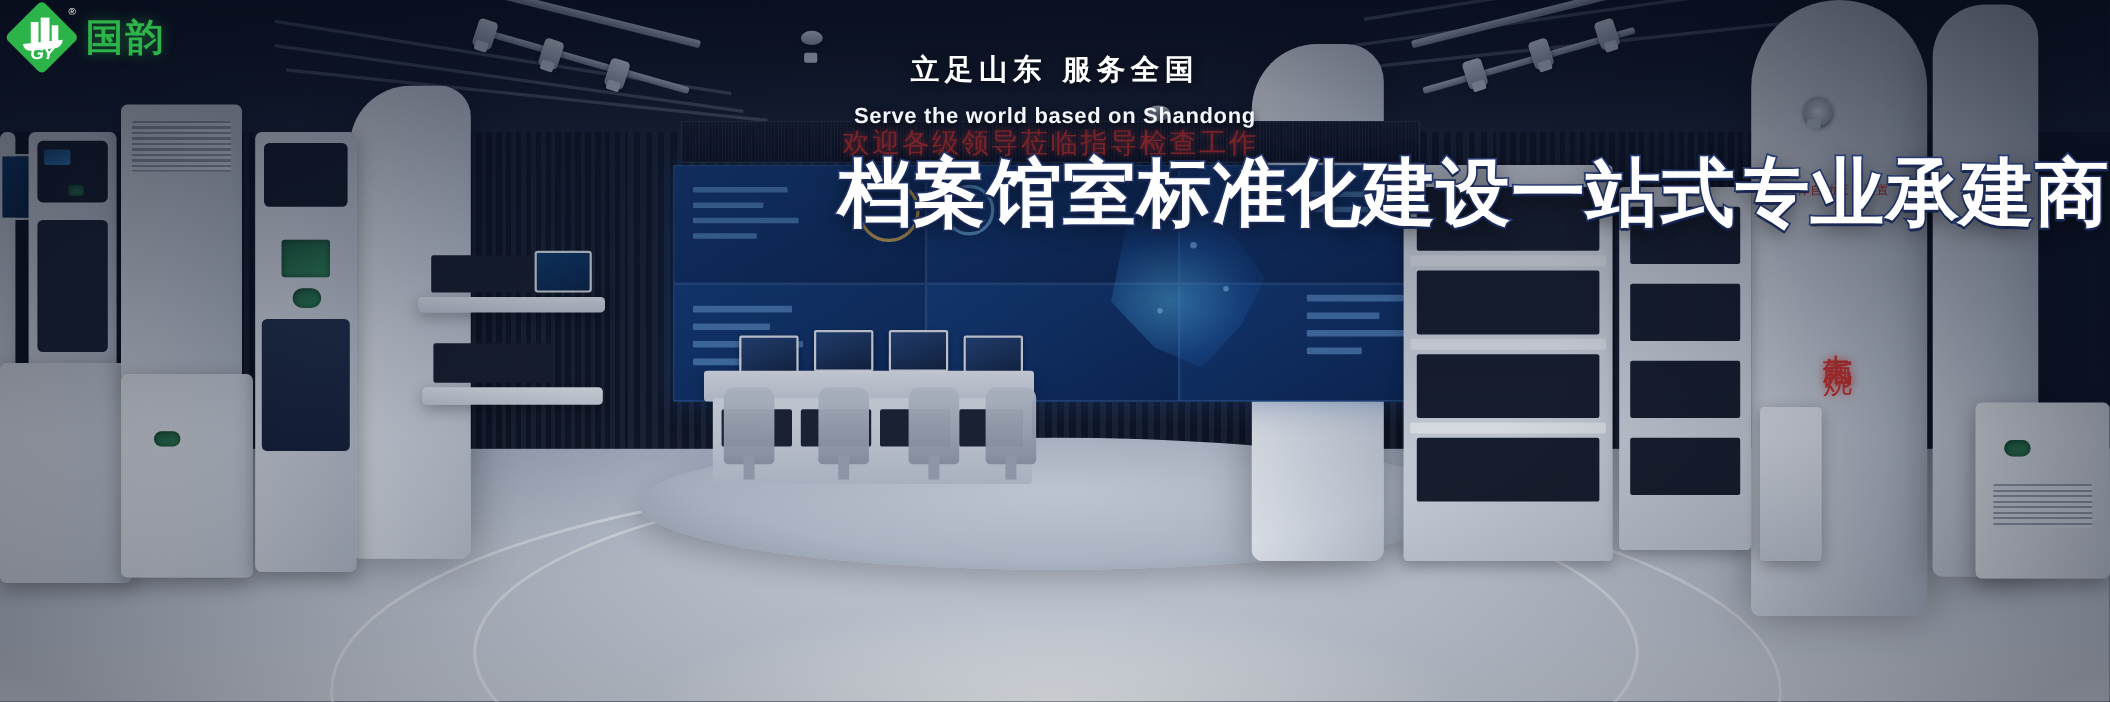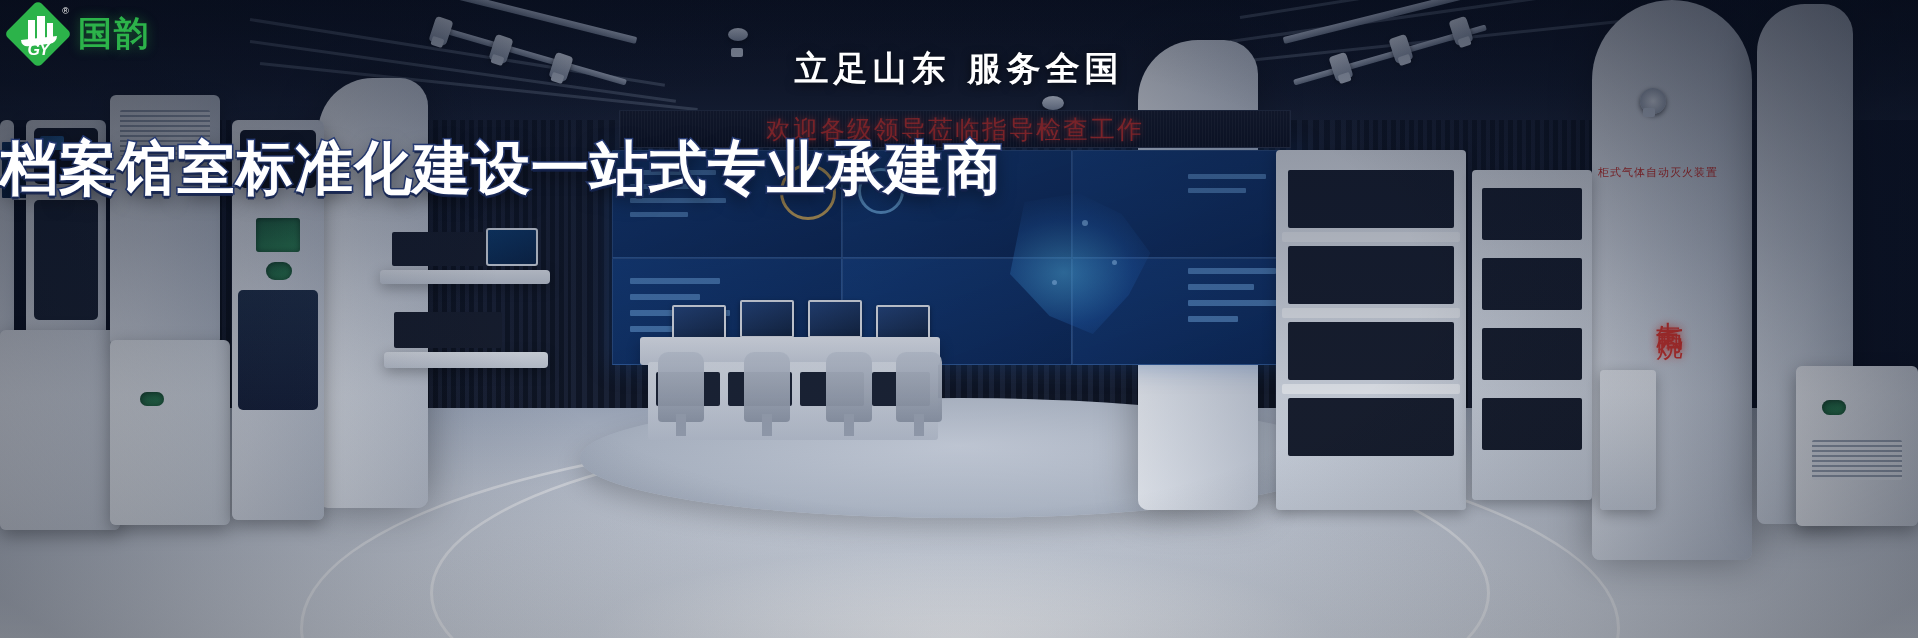--- a/index.html
+++ b/index.html
@@ -253,34 +253,34 @@
     position:absolute; right:-1px; top:2px; color:#ffffff; font-size:9px;
   }
   .logo-text {
     color:#2cb34a; font-size:34px; font-weight:bold; letter-spacing:2px;
     font-family:"DejaVu Sans",sans-serif;
     text-shadow:0 0 12px rgba(44,179,74,.45);
   }
 
   .kicker {
     position:absolute; left:0; right:0; top:46px; text-align:center;
-    color:#ffffff; font-size:34px; font-weight:bold; letter-spacing:5px;
+    color:#ffffff; font-size:26px; font-weight:bold; letter-spacing:5px;
     font-family:"DejaVu Sans",sans-serif;
     text-shadow:0 2px 10px rgba(0,0,0,.65);
   }
   .kicker-en {
     position:absolute; left:0; right:0; top:95px; text-align:center;
     color:#f2f5fa; font-size:20px; letter-spacing:.6px; font-weight:bold;
     font-family:"Liberation Sans",sans-serif;
     text-shadow:0 2px 8px rgba(0,0,0,.8);
   }
 
   .headline {
-    position:absolute; left:0; right:0; top:130px; text-align:left;
-    font-size:58px; font-weight:bold; letter-spacing:1px;
+    position:absolute; left:0; right:0; top:130px; text-align:right;
+    font-size:67px; font-weight:bold; letter-spacing:1px;
     font-family:"DejaVu Sans",sans-serif;
     color:#ffffff;
     -webkit-text-stroke:3px #2a3f7a;
     paint-order:stroke fill;
     text-shadow:
       0 0 2px #2a3f7a, 0 3px 0 rgba(20,34,74,.85),
       0 6px 18px rgba(0,0,0,.55);
     white-space:nowrap;
   }
   .headline-en {
@@ -470,18 +470,19 @@
         <div class="logo-bldg" style="left:29px;top:12px;width:8px;height:24px;"></div>
         <div class="logo-bldg" style="left:39px;top:19px;width:6px;height:17px;"></div>
         <div class="logo-bldg" style="left:13px;top:34px;width:36px;height:7px;border-radius:0 0 10px 10px;transform:skewY(-6deg);"></div>
         <div class="logo-gy">GY</div>
         <div class="logo-r">®</div>
       </div>
       <div class="logo-text">国韵</div>
     </div>
 
     <div class="kicker">立足山东 服务全国</div>
+    <div class="kicker-en">Serve the world based on Shandong</div>
 
     <div class="headline">档案馆室标准化建设一站式专业承建商</div>
 
   </div>
 
 </div>
 
 </body></html>

